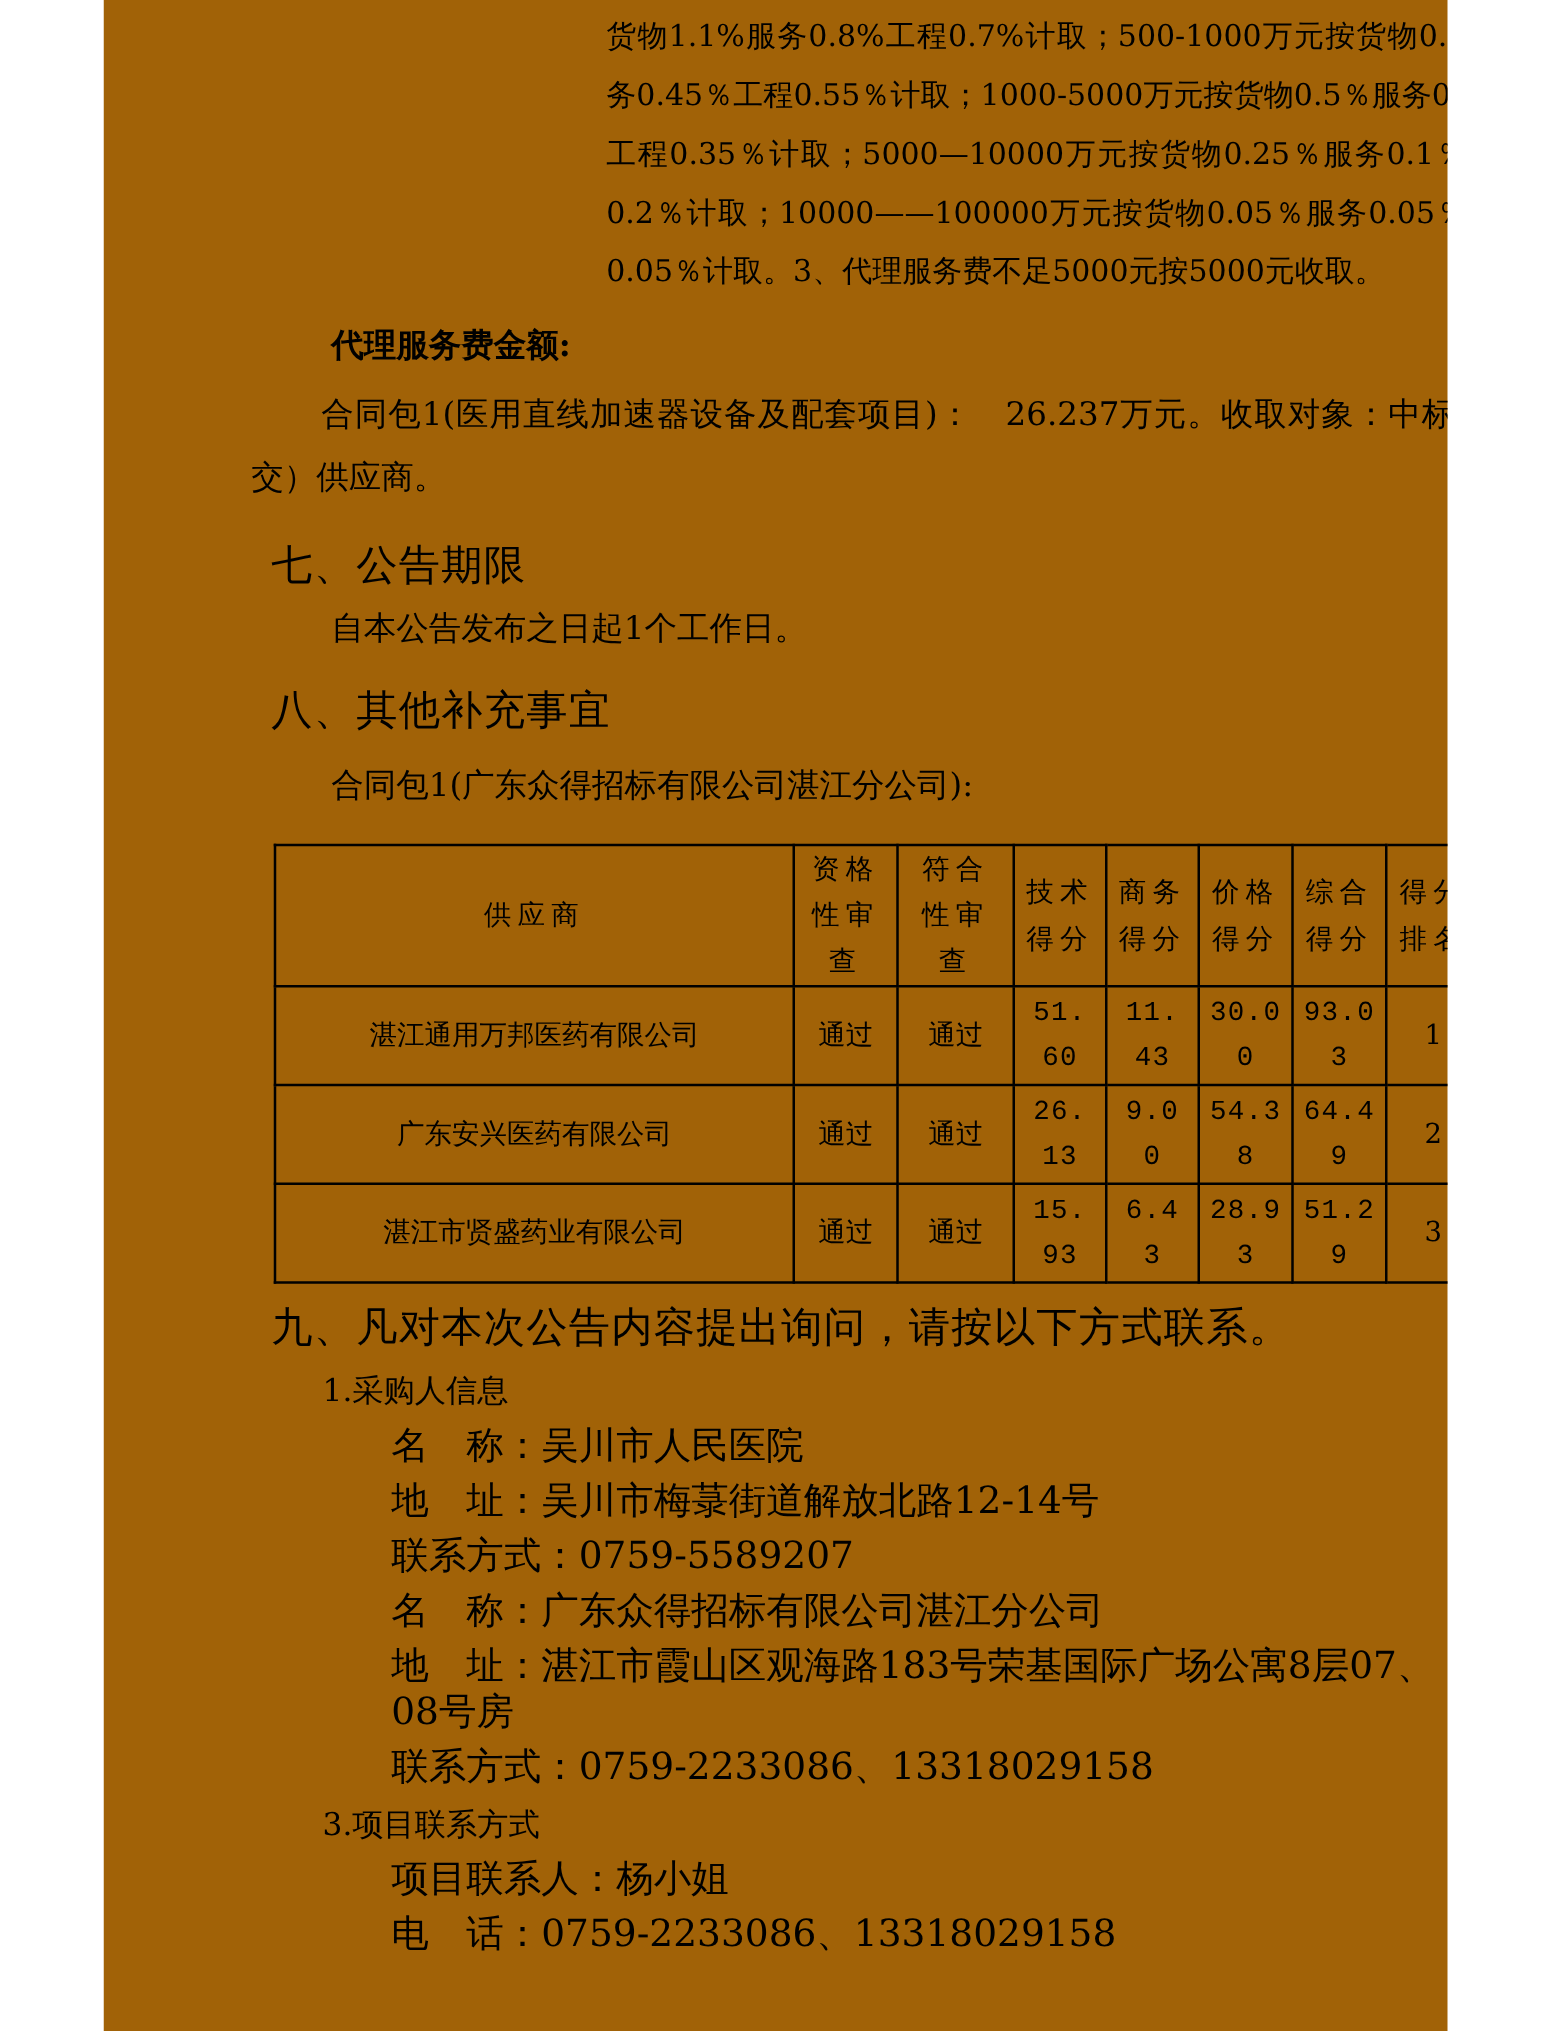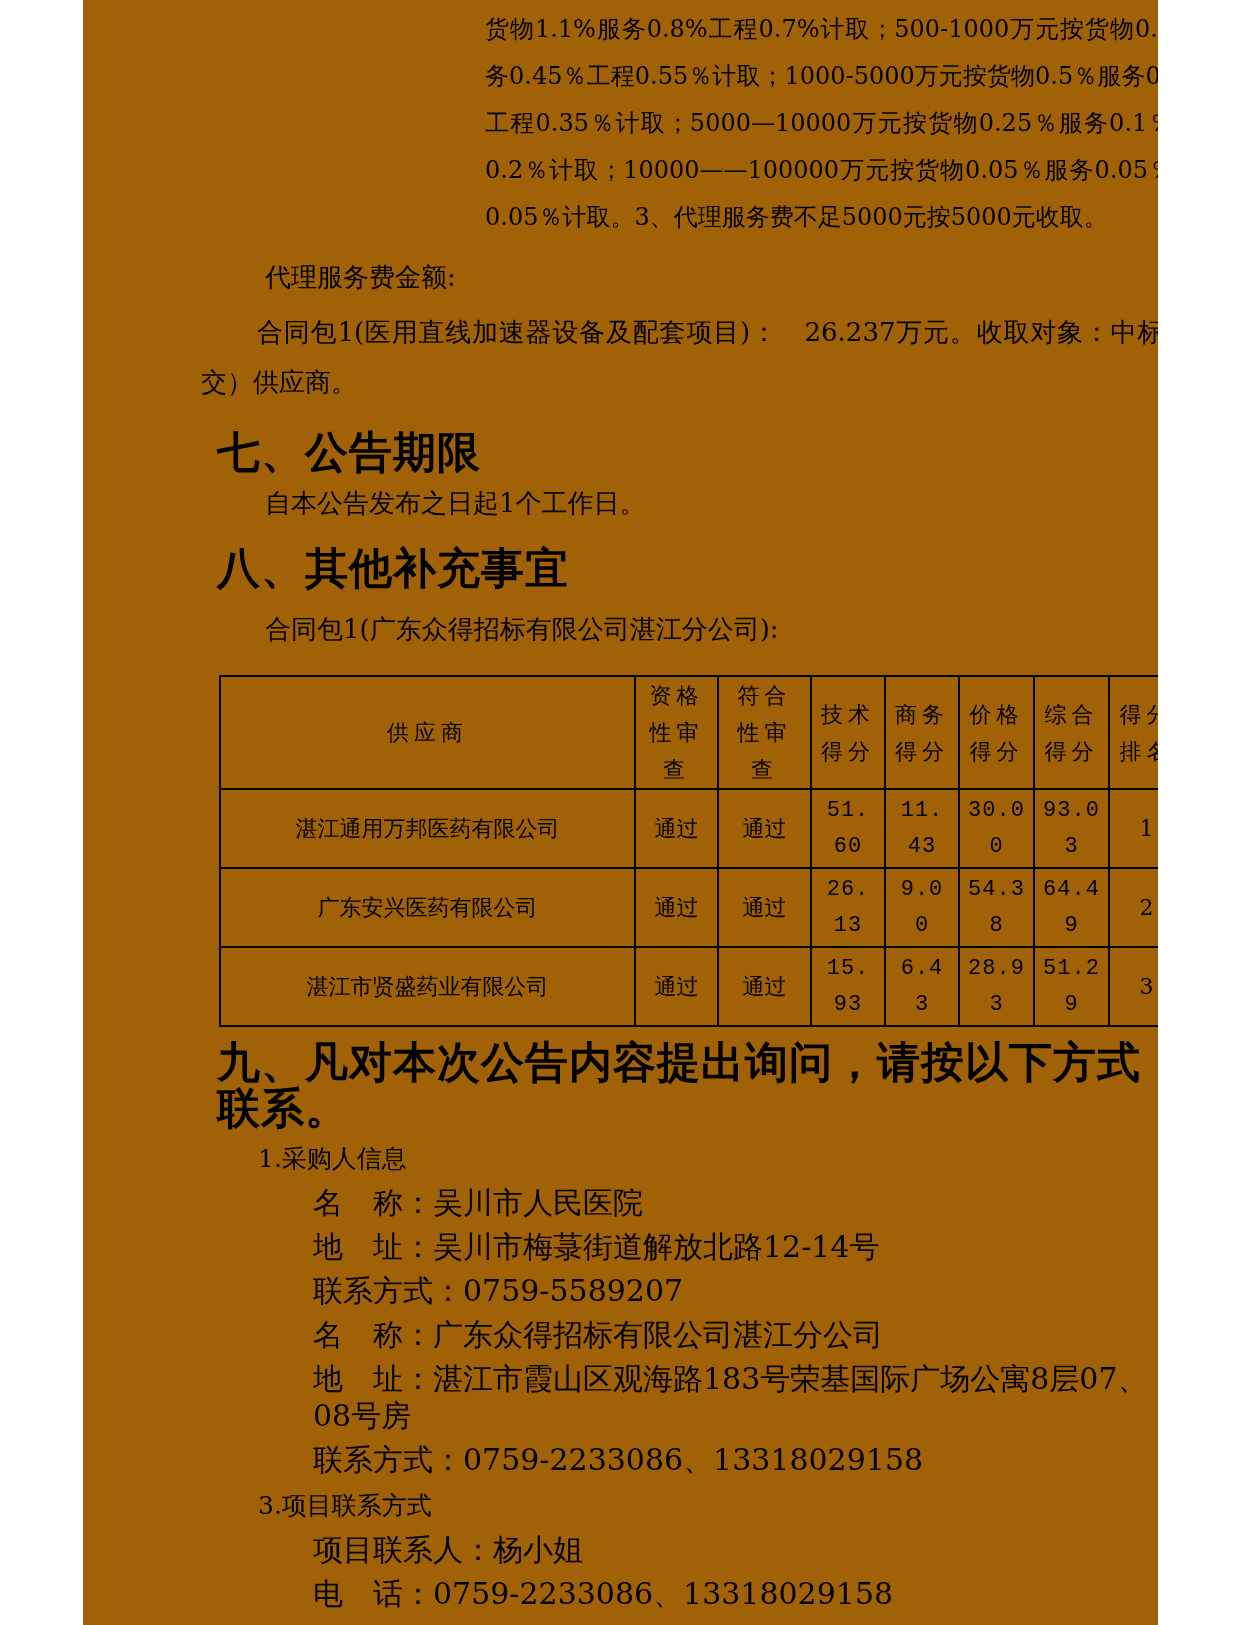--- a/index.html
+++ b/index.html
@@ -19,34 +19,35 @@
     margin: 6px 0 0 372px;
     width: 738px;
     font-size: 24px;
     line-height: 47px;
     text-align: justify;
   }
   .fee-label {
     margin: 16px 0 0 152px;
     font-size: 26px;
     line-height: 40px;
+    font-weight: bold;
   }
   .fee-detail {
     margin: 10px 0 0 88px;
     width: 1016px;
     font-size: 26px;
     line-height: 50px;
     text-indent: 56px;
     text-align: justify;
   }
   .sec {
     margin: 22px 0 0 104px;
-    font-size: 43px;
+    font-size: 33px;
     line-height: 46px;
-    font-weight: bold;
+    font-weight: normal;
     letter-spacing: 1px;
   }
   .sec.s9 { margin-top: 12px; }
   .body-line {
     margin: 8px 0 0 152px;
     font-size: 26px;
     line-height: 40px;
   }
   .intro-line {
     margin: 18px 0 0 152px;

